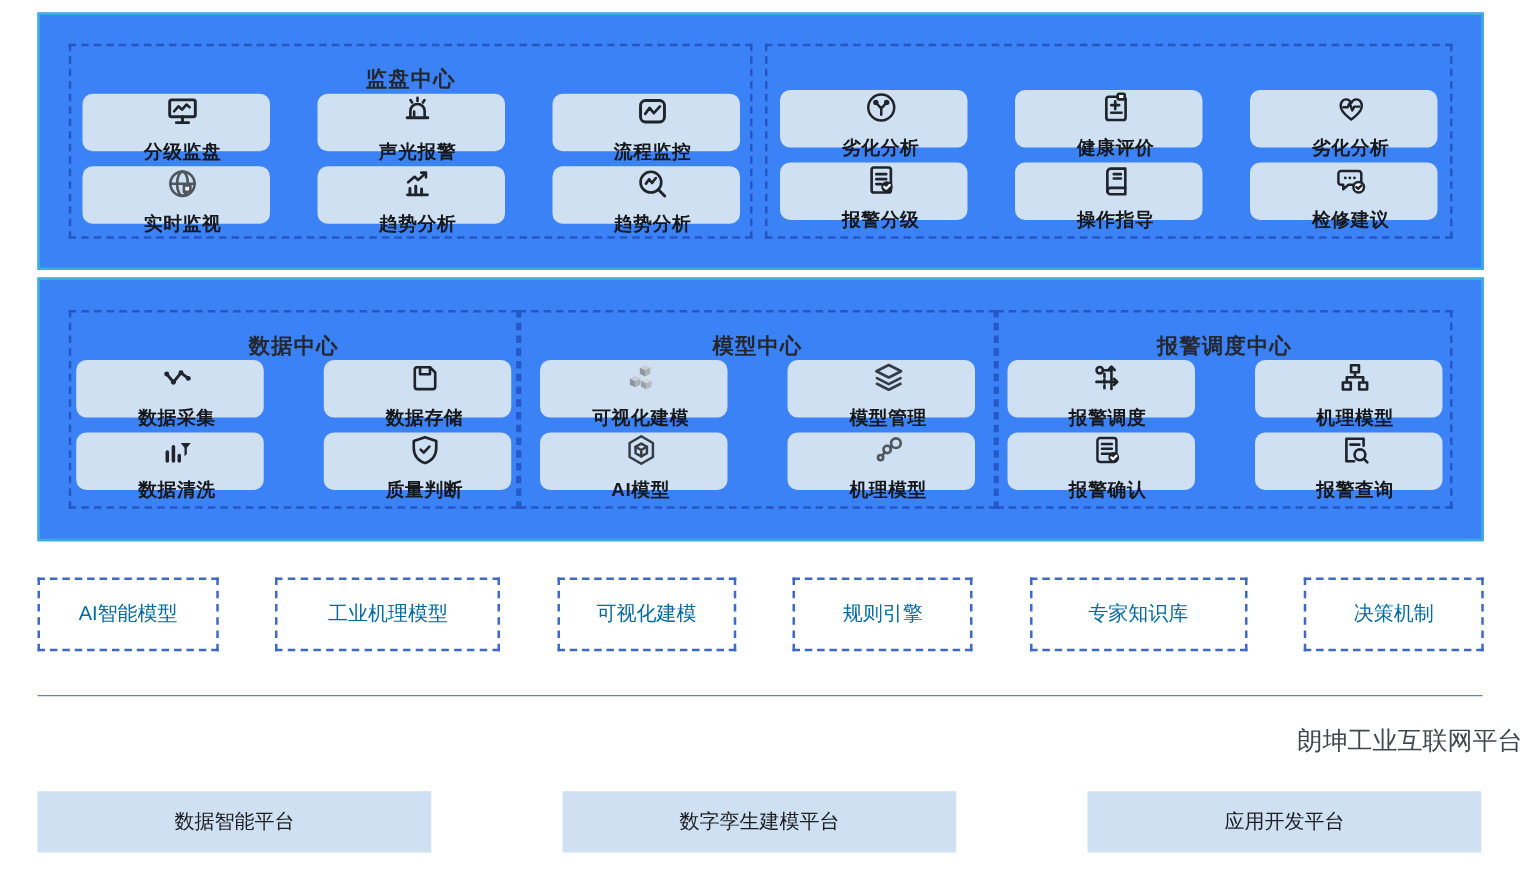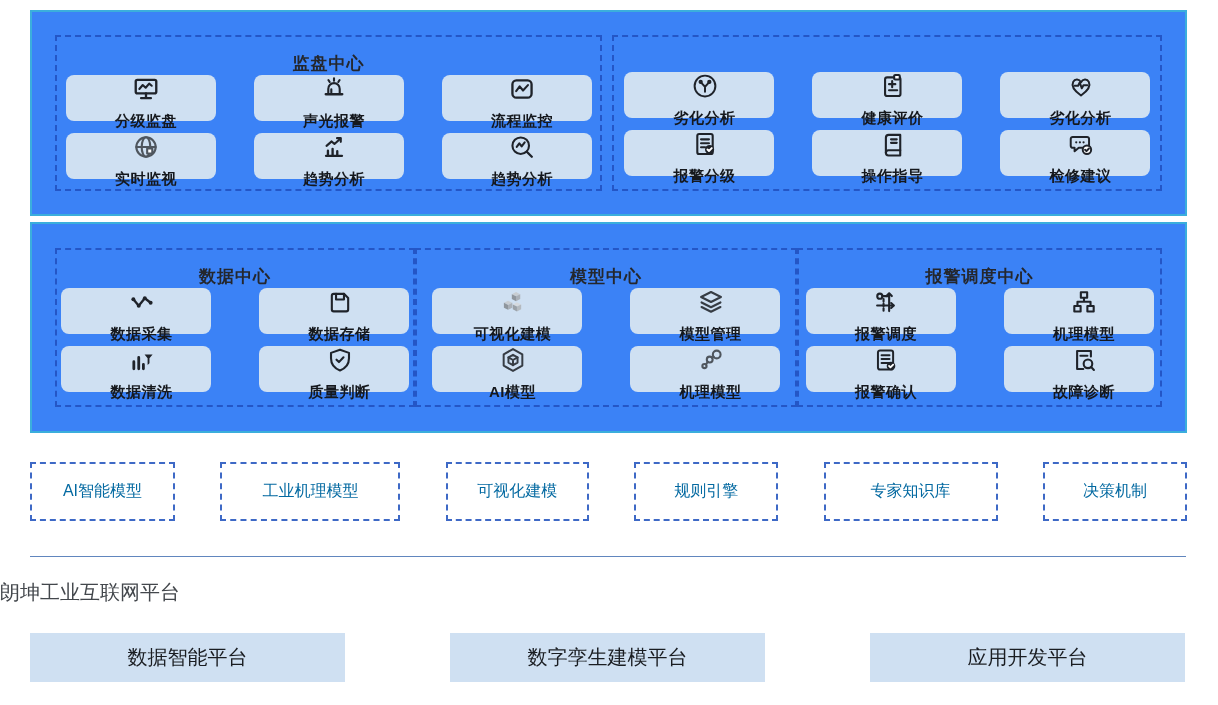--- a/index.html
+++ b/index.html
@@ -25,25 +25,25 @@
   .ic-gray{color:#4F565E;}
   .ic-mid{color:#363C44;}
 
   .caps{position:absolute;top:462px;left:30px;width:1157px;display:flex;justify-content:space-between;}
   .cap{height:59px;box-sizing:border-box;border:2px dashed #3E69C6;display:flex;align-items:center;
        justify-content:center;font-size:16px;color:#0369a1;background:#fff;}
   .cap:nth-child(1){width:145px}.cap:nth-child(2){width:180px}.cap:nth-child(3){width:143px}
   .cap:nth-child(4){width:144px}.cap:nth-child(5){width:174px}.cap:nth-child(6){width:144px}
 
   .sep{position:absolute;top:556px;left:30px;width:1156px;height:0;border-top:1px solid #6186BE;}
-  .ptitle{position:absolute;top:579px;left:0;width:1218px;text-align:left;font-size:20px;color:#43474C;}
+  .ptitle{position:absolute;top:579px;left:0;width:1218px;text-align:right;font-size:20px;color:#43474C;}
 
   .plats{position:absolute;top:633px;left:30px;width:1155px;display:flex;justify-content:space-between;}
   .plat{width:315px;height:49px;background:#CFE0F2;display:flex;align-items:center;justify-content:center;
-        font-size:20px;color:#1A1D22;}
+        font-size:16px;color:#1A1D22;}
 </style>
 </head>
 <body>
 
 <div class="stage">
 
   <div class="outer" id="outer-top">
 
     <div class="sec" style="width:547px">
       <div class="sec-title">监盘中心</div>
@@ -349,21 +349,21 @@
 
         <div class="item">
           <span class="icon">
             <svg viewBox="0 0 24 24" fill="none" stroke="currentColor" stroke-width="1.8" stroke-linecap="round" stroke-linejoin="round">
               <path d="M17.9 9V4.3H6.1v15.4h5.3"></path>
               <path d="M8.9 8.3h6"></path>
               <circle cx="15.4" cy="15.3" r="3.7"></circle>
               <path d="M18.1 18.1l2.4 2.4"></path>
             </svg>
             </span>
-          <span class="lbl">故障诊断</span>
+          <span class="lbl">报警查询</span>
         </div>
       </div>
     </div>
   </div>
 
   <div class="caps">
     <div class="cap">AI智能模型</div>
     <div class="cap">工业机理模型</div>
     <div class="cap">可视化建模</div>
     <div class="cap">规则引擎</div>

